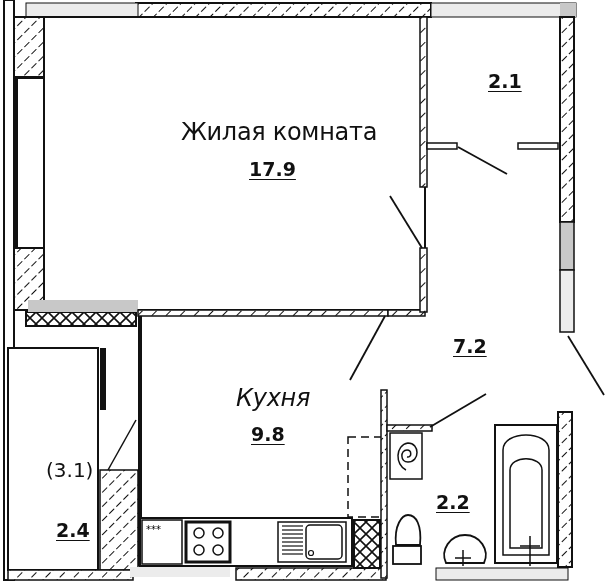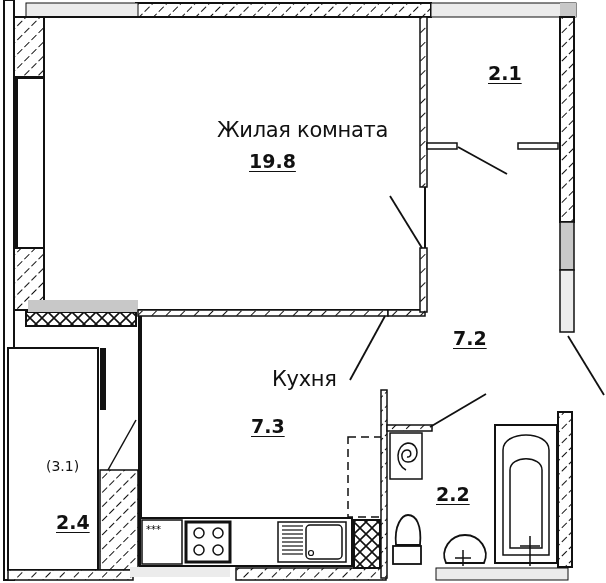--- a/index.html
+++ b/index.html
@@ -1,21 +1,21 @@
 <!DOCTYPE html>
 <html><head>
 <meta charset="utf-8">
 <style>
   html,body{margin:0;padding:0;background:#fff;}
   body{width:606px;height:583px;position:relative;overflow:hidden;font-family:"DejaVu Sans",sans-serif;}
   svg{position:absolute;left:0;top:0;}
   .lbl{position:absolute;color:#111;font-family:"DejaVu Sans",sans-serif;white-space:nowrap;}
-  .room-name{font-size:21px;letter-spacing:-0.3px;margin-left:36px;}
-  .area{font-size:19px;font-weight:bold;text-decoration:underline;text-underline-offset:3px;}
-  .area-sub{font-size:14px;text-underline-offset:3px;}
+  .room-name{font-size:24px;letter-spacing:-0.3px;}
+  .area{font-size:19px;font-weight:bold;text-decoration:underline;text-underline-offset:3px;margin-top:8px;}
+  .area-sub{font-size:20px;text-underline-offset:3px;}
 </style>
 </head>
 <body>
 
 <svg width="606" height="583" viewBox="0 0 606 583" xmlns="http://www.w3.org/2000/svg">
   <defs>
     <pattern id="hatch" patternUnits="userSpaceOnUse" width="10" height="10" patternTransform="rotate(45)">
       <rect width="10" height="10" fill="#fff"></rect>
       <line x1="0" y1="0" x2="0" y2="10" stroke="#111" stroke-width="2" stroke-dasharray="6 3"></line>
     </pattern>
@@ -115,20 +115,20 @@
     <path d="M503 555 L503 450 C503 430 549 430 549 450 L549 555 Z" fill="#fff" stroke="#111" stroke-width="1.5"></path>
     <path d="M510 548 L510 470 C510 455 542 455 542 470 L542 548 Z" fill="#fff" stroke="#111" stroke-width="1.5"></path>
     <line x1="530" y1="536" x2="530" y2="566" stroke="#111" stroke-width="1.5"></line>
     <line x1="520" y1="546" x2="540" y2="546" stroke="#111" stroke-width="1.5"></line>
     <rect x="558" y="412" width="14" height="155" fill="url(#hatch)" stroke="#111" stroke-width="2"></rect>
     <rect x="436" y="568" width="132" height="12" fill="#ececec" stroke="#111" stroke-width="1"></rect>
   </g>
 </svg>
 
 <div class="lbl room-name" style="left:181px;top:118px;">Жилая комната</div>
-<div class="lbl area" style="left:249px;top:150px;">19.8</div>
+<div class="lbl area" style="left:249px;top:150px;">17.9</div>
 <div class="lbl area" style="left:488px;top:62px;">2.1</div>
 <div class="lbl area" style="left:453px;top:327px;text-align:center;">7.2</div>
-<div class="lbl room-name" style="left:236px;top:367px;">Кухня</div>
-<div class="lbl area" style="left:251px;top:415px;">7.3</div>
+<div class="lbl room-name" style="left:236px;top:384px;font-style:italic;">Кухня</div>
+<div class="lbl area" style="left:251px;top:415px;">9.8</div>
 <div class="lbl area" style="left:436px;top:483px;">2.2</div>
 <div class="lbl area-sub" style="left:46px;top:458px;">(3.1)</div>
 <div class="lbl area" style="left:56px;top:511px;">2.4</div>
 
 </body></html>

